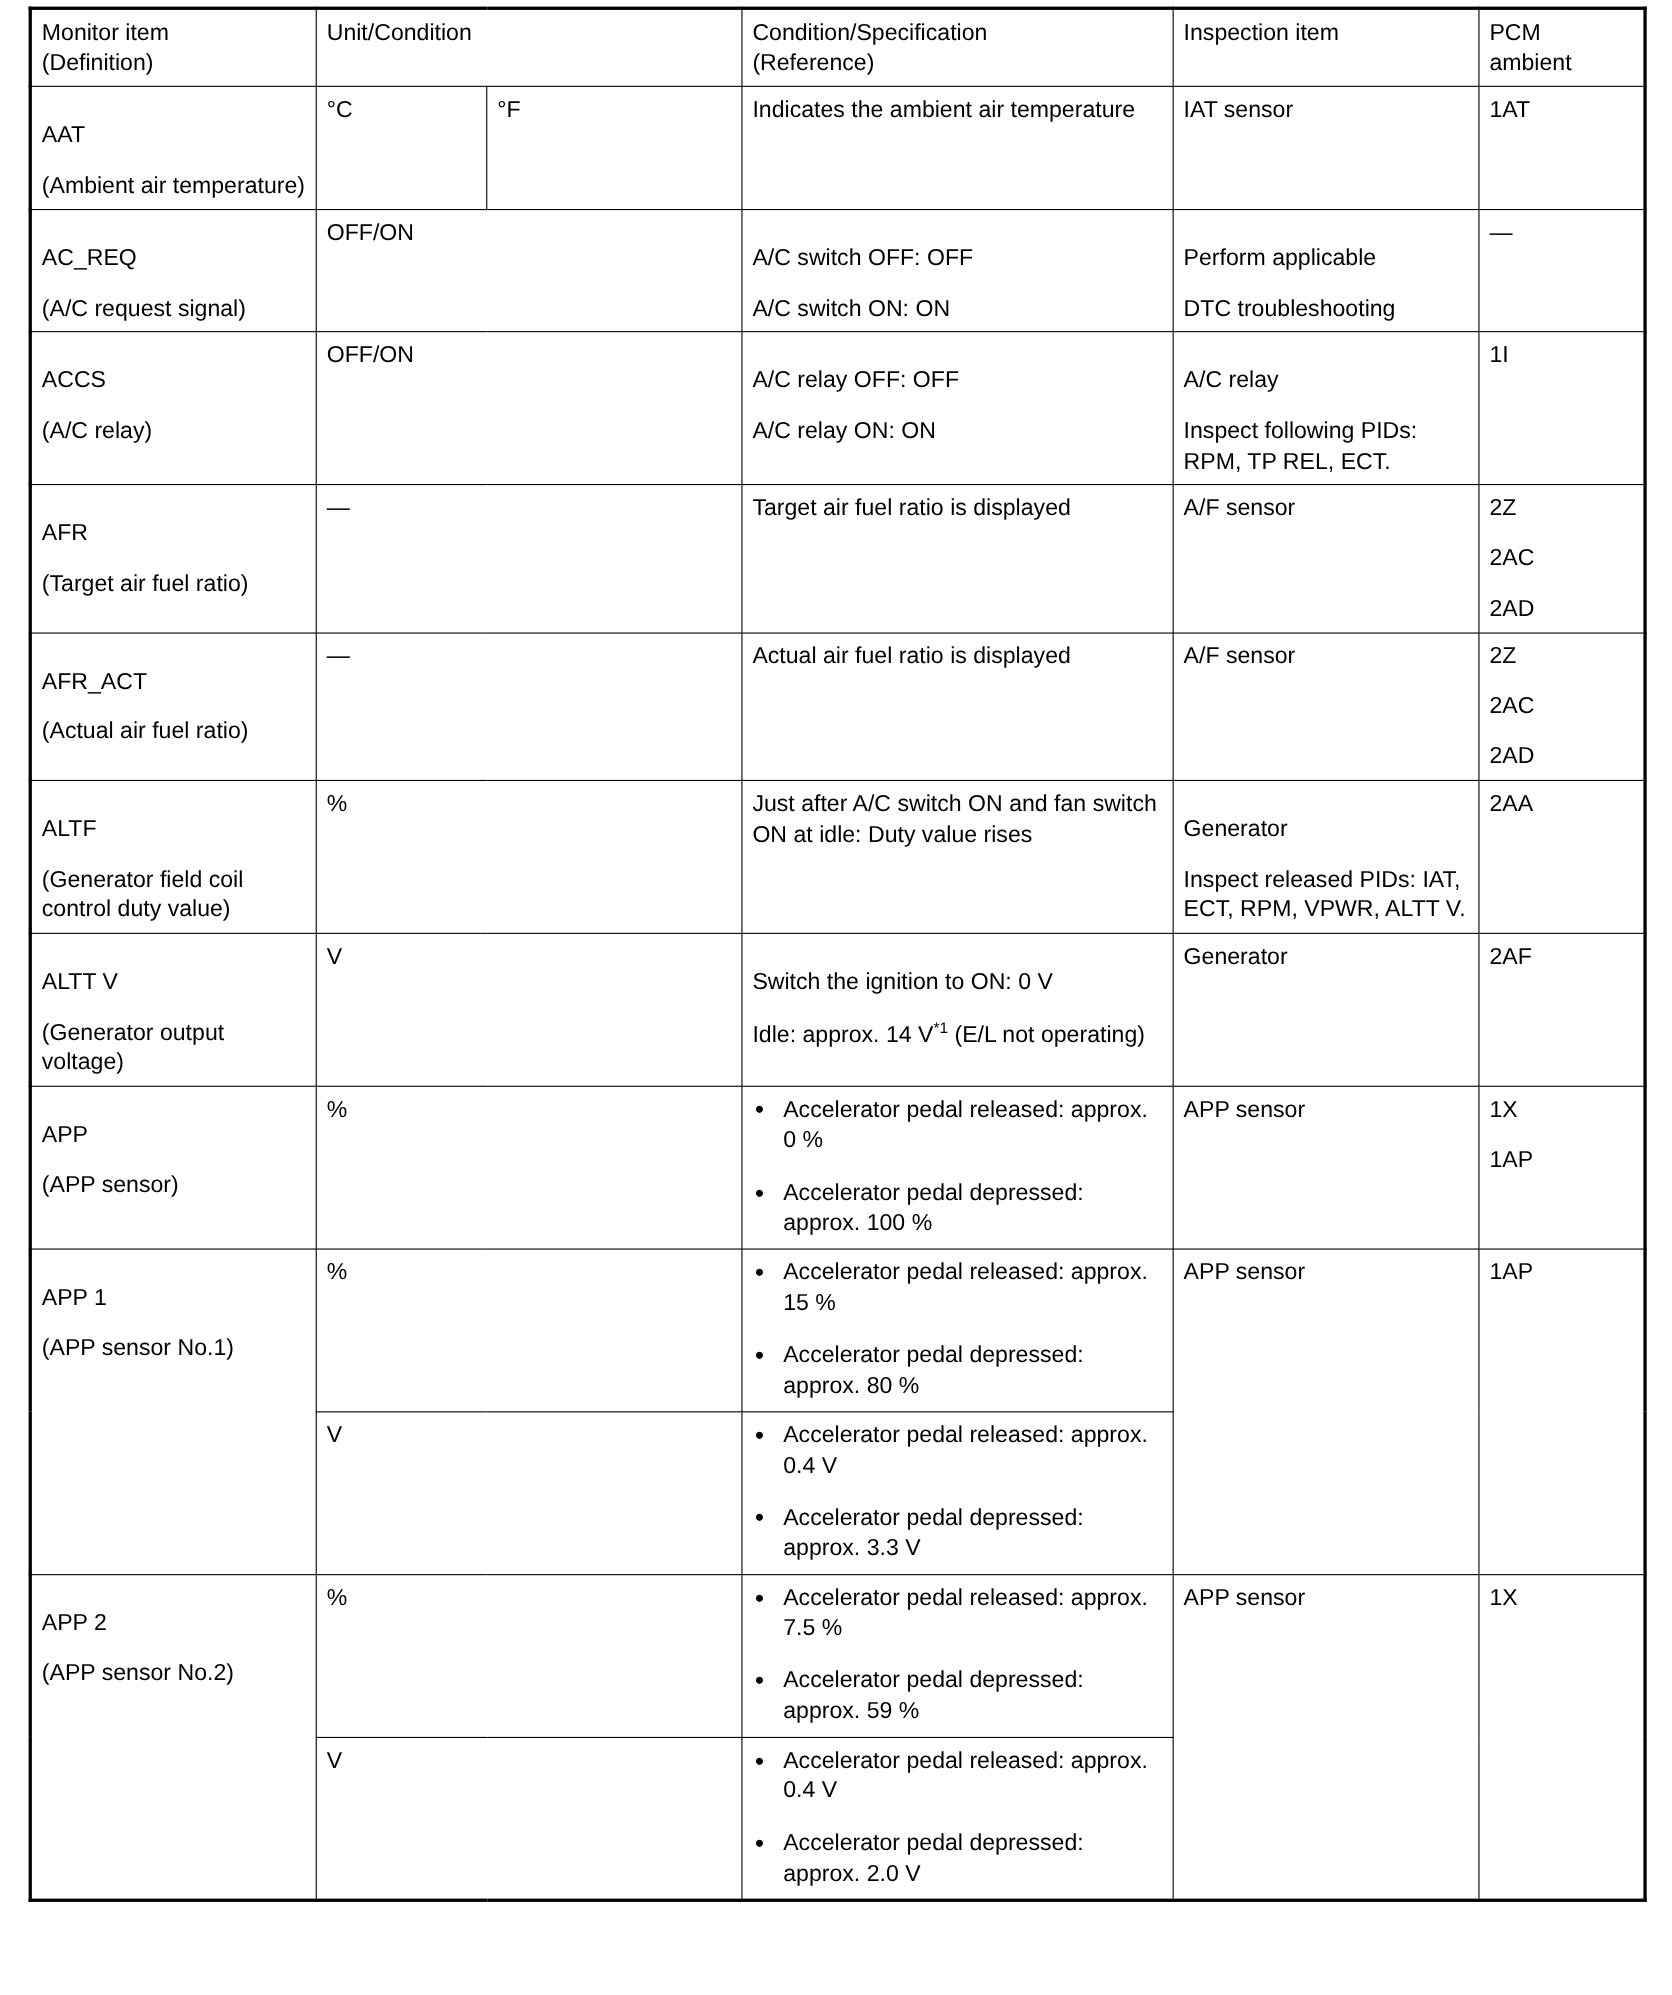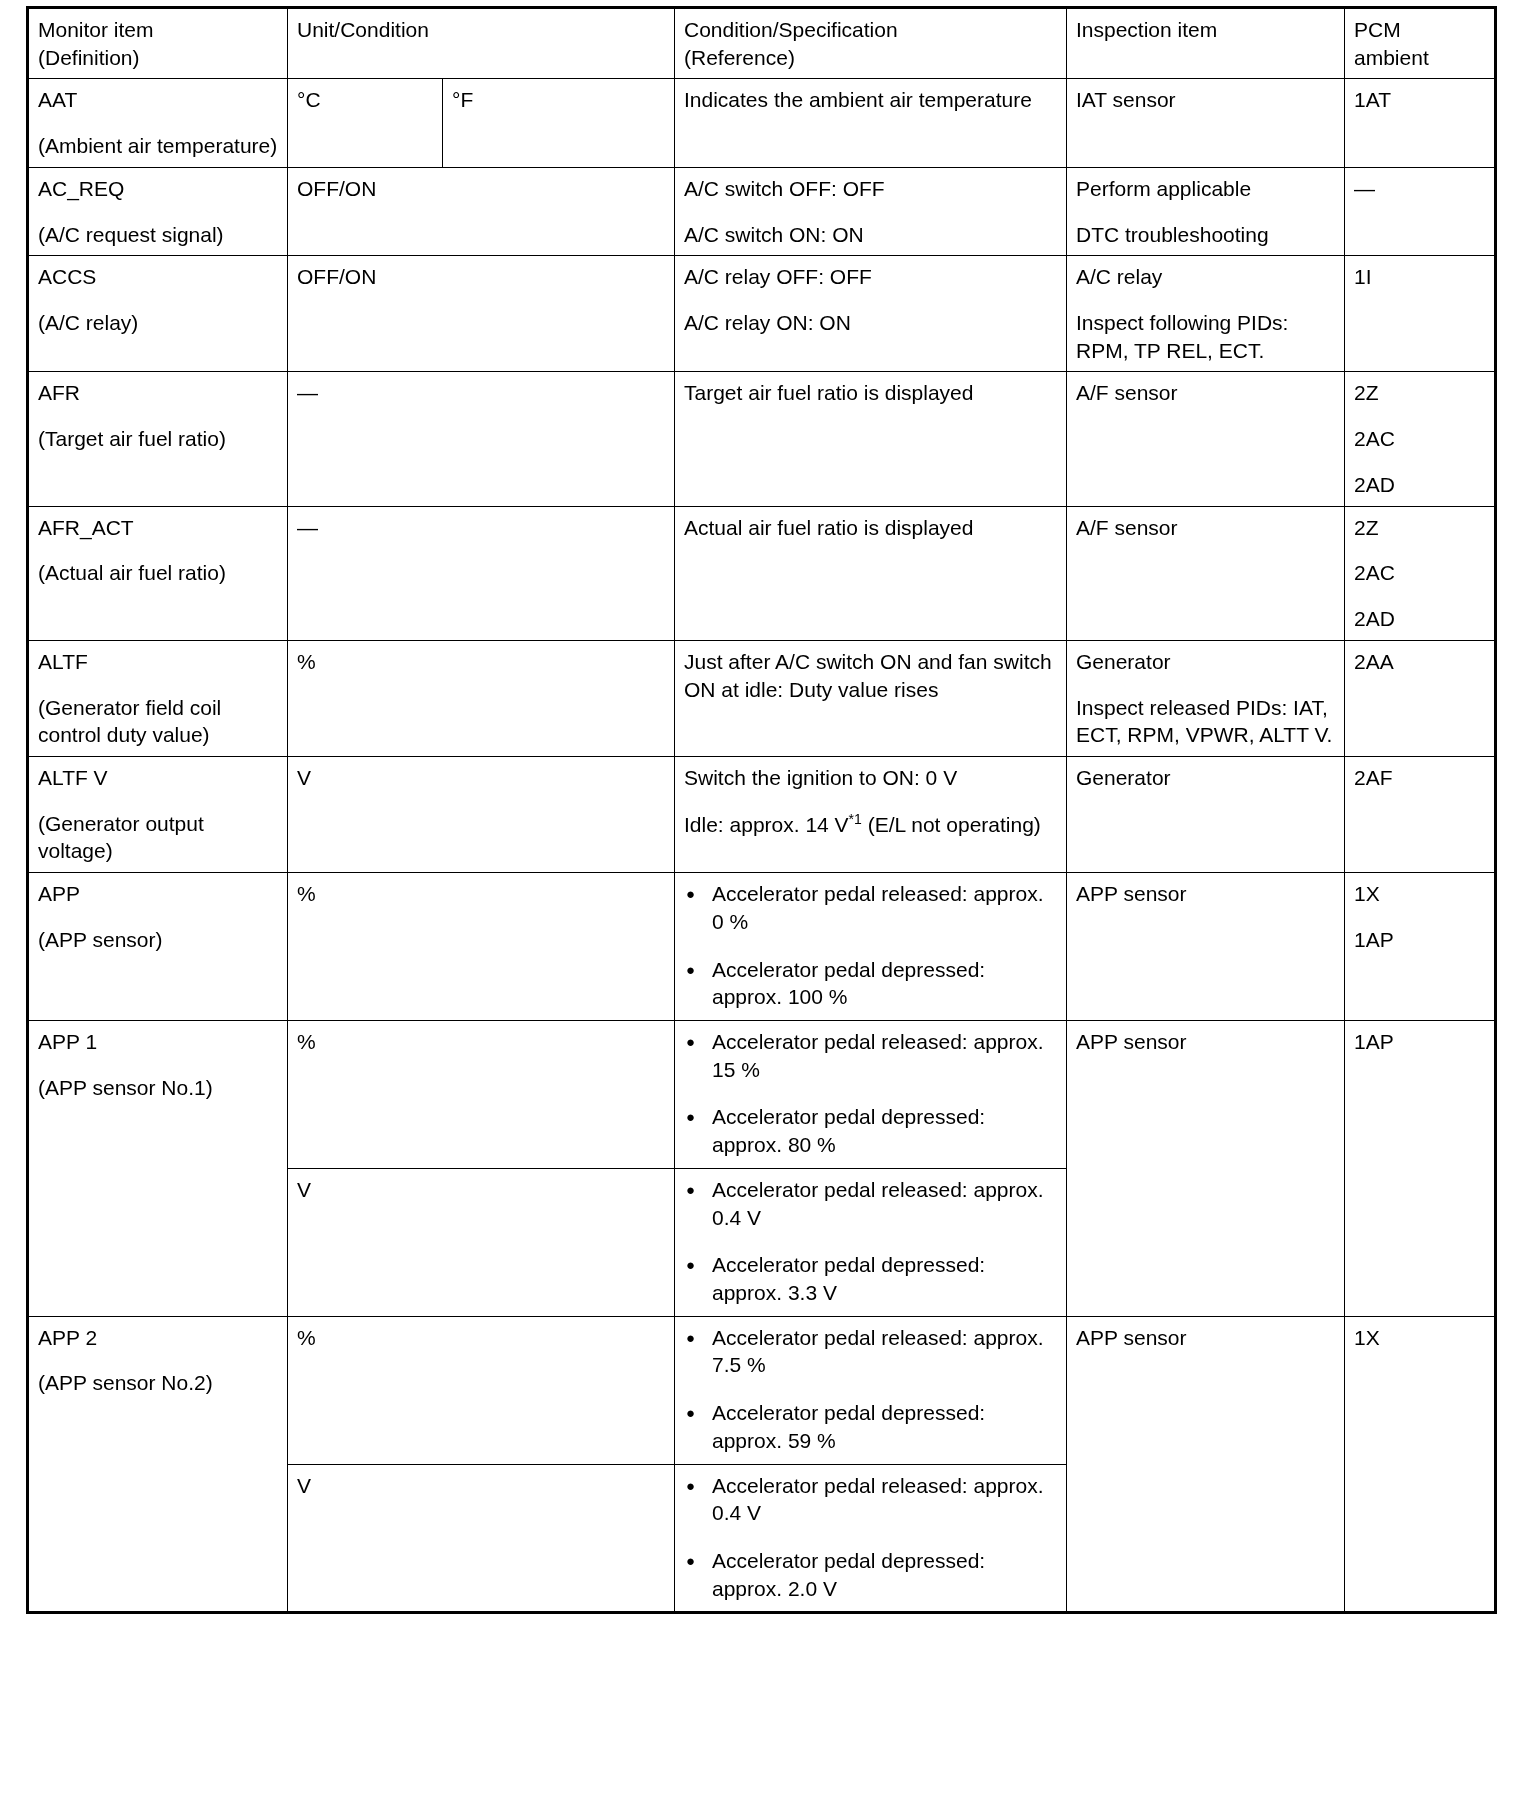--- a/index.html
+++ b/index.html
@@ -56,21 +56,21 @@
   }
   .bullets li:last-child { margin-bottom: 2px; }
   .bullets li::before {
     content: "\25CF";
     position: absolute;
     left: 2px;
     top: 0px;
     font-size: 15px;
     line-height: 1.9;
   }
-  .stack-line { display: block; }
+  .stack-line { display: block; margin-top: 23px; }
   .stack-line + .stack-line { margin-top: 18px; }
   .term-line { display: block; }
   .term-line + .term-line { margin-top: 18px; }
   sup { font-size: 14px; }
 </style>
 </head>
 <body>
 
 <div class="page">
   <table class="pid-table">
@@ -191,21 +191,21 @@
         <td class="cell-mid">Just after A/C switch ON and fan switch ON at idle: Duty value rises</td>
         <td class="cell-top">
           <span class="stack-line">Generator</span>
           <span class="stack-line">Inspect released PIDs: IAT, ECT, RPM, VPWR, ALTT V.</span>
         </td>
         <td class="cell-mid">2AA</td>
       </tr>
 
       <tr>
         <td class="cell-top">
-          <span class="stack-line">ALTF V</span>
+          <span class="stack-line">ALTT V</span>
           <span class="stack-line">(Generator output voltage)</span>
         </td>
         <td class="cell-mid" colspan="2">V</td>
         <td class="cell-top">
           <span class="stack-line">Switch the ignition to ON: 0 V</span>
           <span class="stack-line"><span>Idle: approx. 14 V</span><sup>*1</sup><span> (E/L not operating)</span></span>
         </td>
         <td class="cell-mid">Generator</td>
         <td class="cell-mid">2AF</td>
       </tr>

